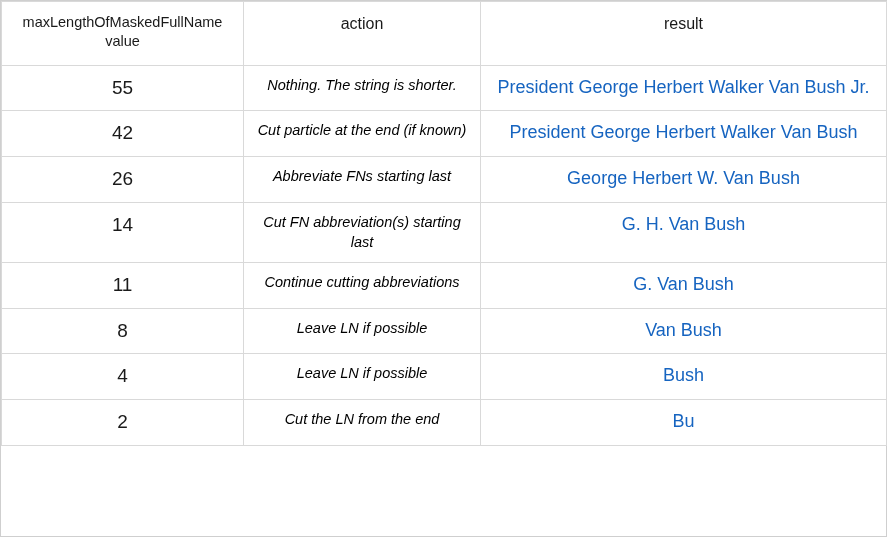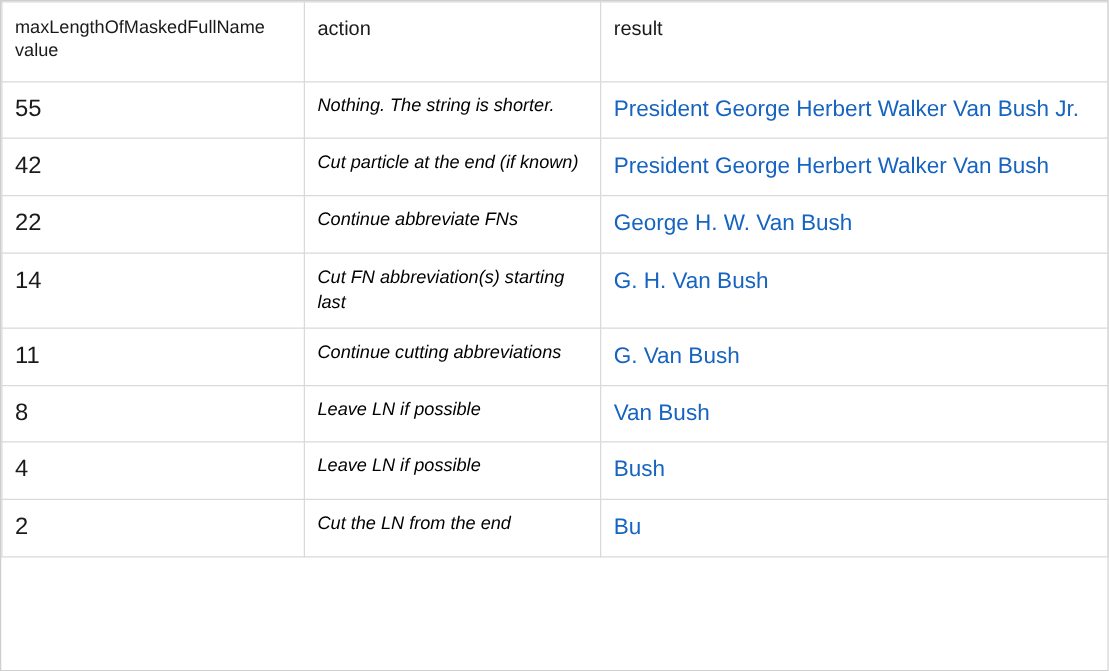--- a/index.html
+++ b/index.html
@@ -28,21 +28,21 @@
     table-layout: fixed;
   }
   table.spec col.c0 { width: 242px; }
   table.spec col.c1 { width: 237px; }
   table.spec col.c2 { width: 406px; }
 
   table.spec th,
   table.spec td {
     border: 1px solid #d9d9d9;
     vertical-align: top;
-    text-align: left;
+    text-align: center;
     padding: 9px 10px 10px 10px;
     box-sizing: border-box;
   }
   table.spec th {
     font-weight: normal;
     font-size: 16px;
     line-height: 1.25;
     color: #1a1a1a;
     padding-top: 12px;
     padding-bottom: 14px;
@@ -91,23 +91,23 @@
         <td class="value">55</td>
         <td class="action">Nothing. The string is shorter.</td>
         <td class="result">President George Herbert Walker Van Bush Jr.</td>
       </tr>
       <tr>
         <td class="value">42</td>
         <td class="action">Cut particle at the end (if known)</td>
         <td class="result">President George Herbert Walker Van Bush</td>
       </tr>
       <tr>
-        <td class="value">22</td>
-        <td class="action">Continue abbreviate FNs</td>
-        <td class="result">George H. W. Van Bush</td>
+        <td class="value">26</td>
+        <td class="action">Abbreviate FNs starting last</td>
+        <td class="result">George Herbert W. Van Bush</td>
       </tr>
       <tr>
         <td class="value">14</td>
         <td class="action">Cut FN abbreviation(s) starting last</td>
         <td class="result">G. H. Van Bush</td>
       </tr>
       <tr>
         <td class="value">11</td>
         <td class="action">Continue cutting abbreviations</td>
         <td class="result">G. Van Bush</td>

